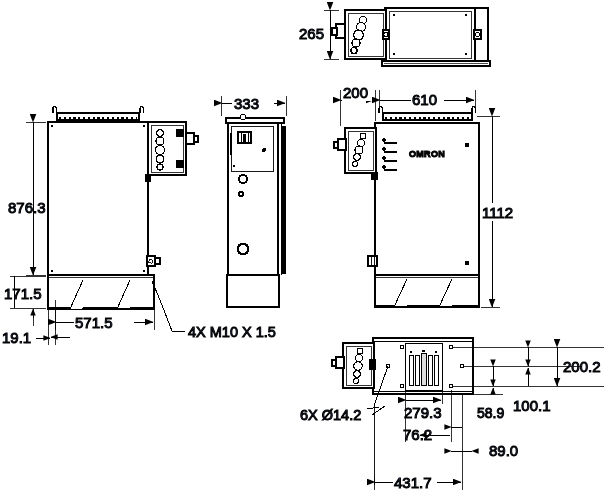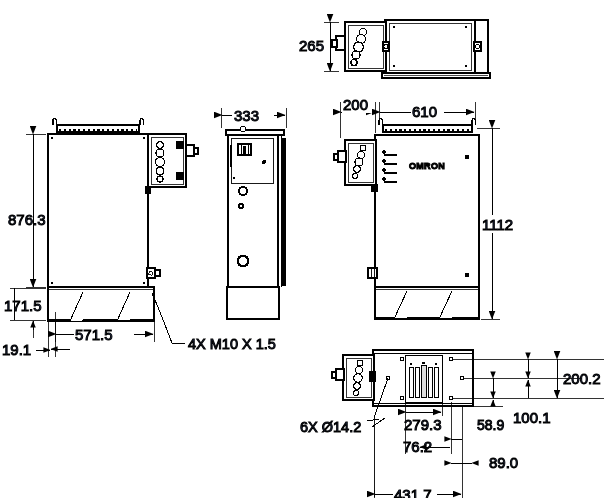--- a/index.html
+++ b/index.html
@@ -1,18 +1,18 @@
 <!DOCTYPE html>
 <html><head>
 <meta charset="utf-8">
 <style>
   html,body{margin:0;padding:0;background:#ffffff;}
   body{width:610px;height:498px;position:relative;overflow:hidden;
        font-family:"Liberation Sans","DejaVu Sans",sans-serif;}
-  #stage{position:absolute;left:0;top:12px;width:610px;height:392px;}
+  #stage{position:absolute;left:0;top:0;width:610px;height:392px;}
   svg{display:block;}
   .dimtxt{font-family:"Liberation Sans","DejaVu Sans",sans-serif;
           font-size:15px;fill:#2b3a63;}
   .dimtxt-sm{font-family:"Liberation Sans","DejaVu Sans",sans-serif;
           font-size:14px;fill:#2b3a63;}
   .lbl{font-family:"Liberation Sans","DejaVu Sans",sans-serif;
           font-size:14.5px;fill:#2b3a63;}
   .brand{font-family:"Liberation Sans","DejaVu Sans",sans-serif;
           font-size:9px;font-weight:bold;fill:#111111;letter-spacing:0.3px;}
 </style>

